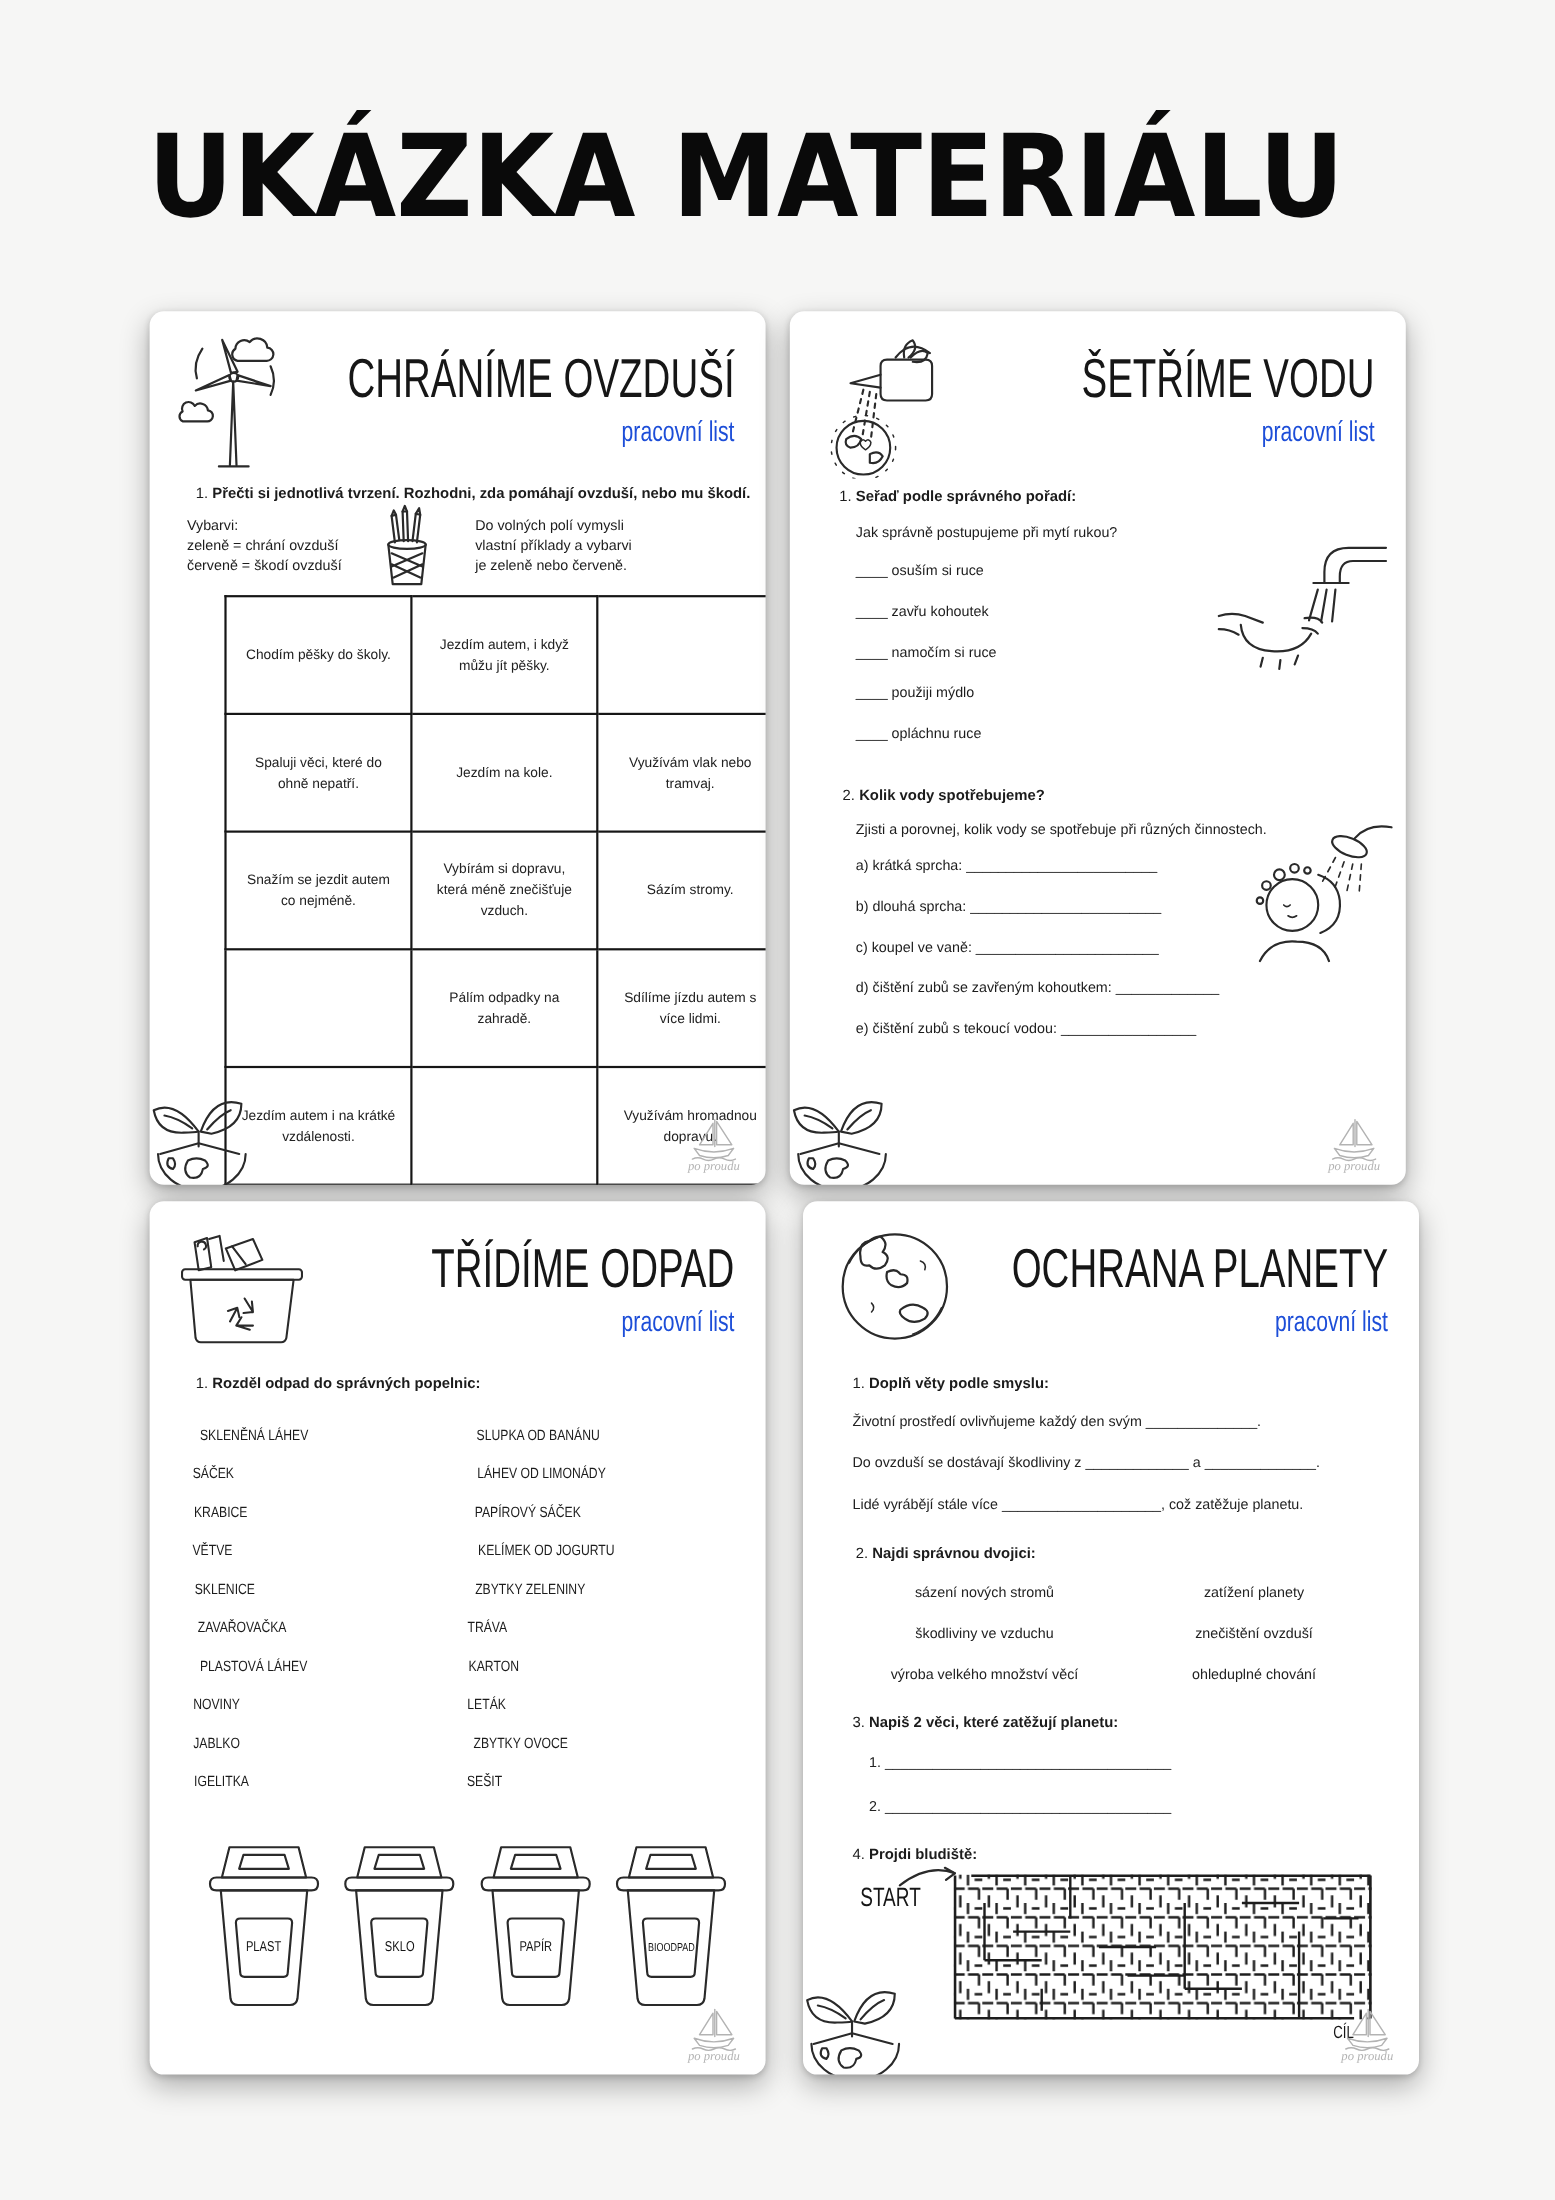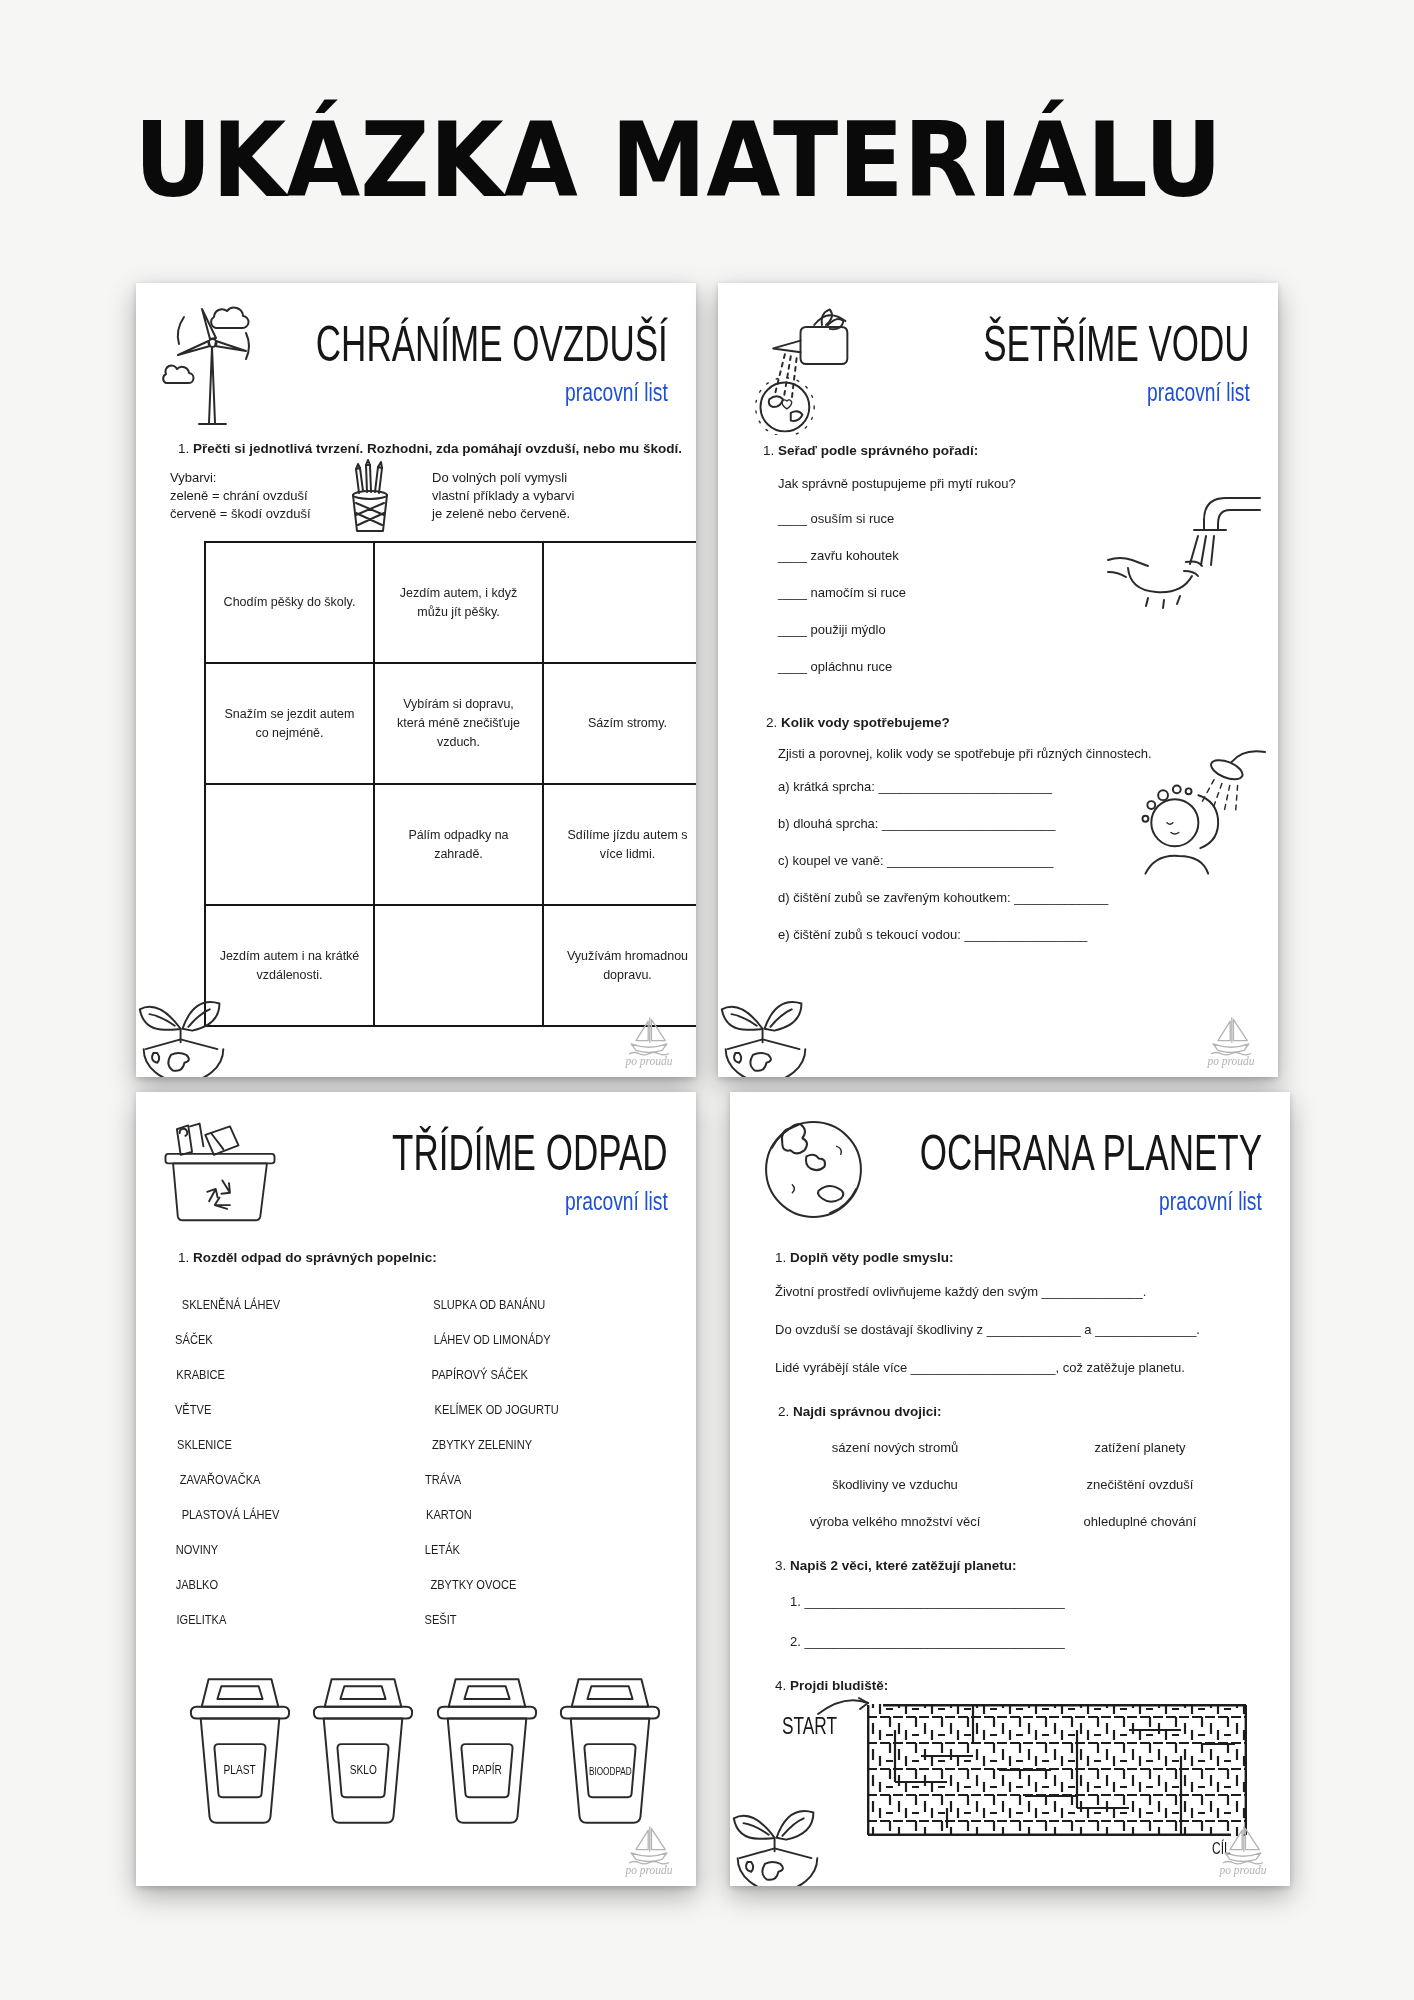--- a/index.html
+++ b/index.html
@@ -6,21 +6,21 @@
   body{background:#f6f6f5;font-family:"Liberation Sans",sans-serif;color:#1c1c1c;}
   .board{position:relative;width:1356px;height:2000px;background:#f6f6f5;overflow:hidden;}
 
   
   .main-title{position:absolute;top:108px;left:0;width:100%;text-align:center;
     font-family:"DejaVu Sans",sans-serif;font-weight:bold;font-size:104px;color:#0a0a0a;line-height:1;}
   .main-title>span{display:inline-block;transform:scaleX(.92);transform-origin:50% 50%;white-space:nowrap;}
 
   
   .ws{position:absolute;width:560px;height:794px;background:#ffffff;overflow:hidden;
-      box-shadow:0 10px 26px rgba(0,0,0,.30),0 2px 6px rgba(0,0,0,.16);}
+      box-shadow:0 10px 26px rgba(0,0,0,.30),0 2px 6px rgba(0,0,0,.16);border-radius:13px;}
   #page-air{left:136px;top:283px;}
   #page-water{left:718px;top:283px;}
   #page-waste{left:136px;top:1092px;}
   #page-planet{left:718px;top:1092px;margin-left:12px;}
 
   .ws-header{position:absolute;top:36px;right:28px;text-align:right;}
   .ws-title{font-size:50px;line-height:1;color:#161616;}
   .ws-title>span{display:inline-block;transform:scaleX(.70);transform-origin:100% 50%;white-space:nowrap;}
   .ws-sub{font-size:26px;margin-top:8px;color:#1d4ed8;}
   .ws-sub>span{display:inline-block;transform:scaleX(.74);transform-origin:100% 50%;white-space:nowrap;}
@@ -119,20 +119,25 @@
       <div>Do volných polí vymysli</div>
       <div>vlastní příklady a vybarvi</div>
       <div>je zeleně nebo červeně.</div>
     </div>
     <table class="claims abs" style="left:68px;top:258px">
       <tbody>
           <tr>
         <td>Chodím pěšky do školy.</td>
         <td>Jezdím autem, i když můžu jít pěšky.</td>
         <td></td>
+      </tr>
+      <tr>
+        <td>Spaluji věci, které do ohně nepatří.</td>
+        <td>Jezdím na kole.</td>
+        <td>Využívám vlak nebo tramvaj.</td>
       </tr>
       <tr>
         <td>Snažím se jezdit autem co nejméně.</td>
         <td>Vybírám si dopravu, která méně znečišťuje vzduch.</td>
         <td>Sázím stromy.</td>
       </tr>
       <tr>
         <td></td>
         <td>Pálím odpadky na zahradě.</td>
         <td>Sdílíme jízdu autem s více lidmi.</td>

